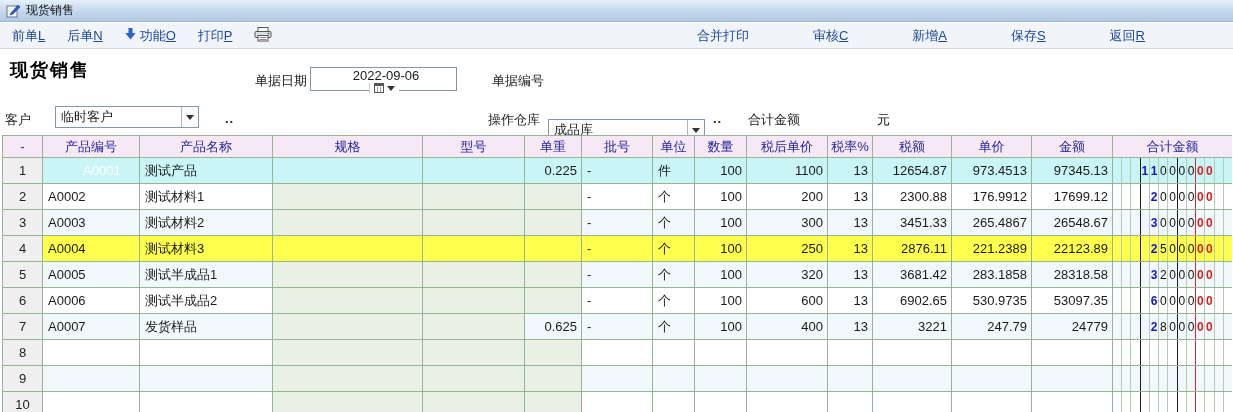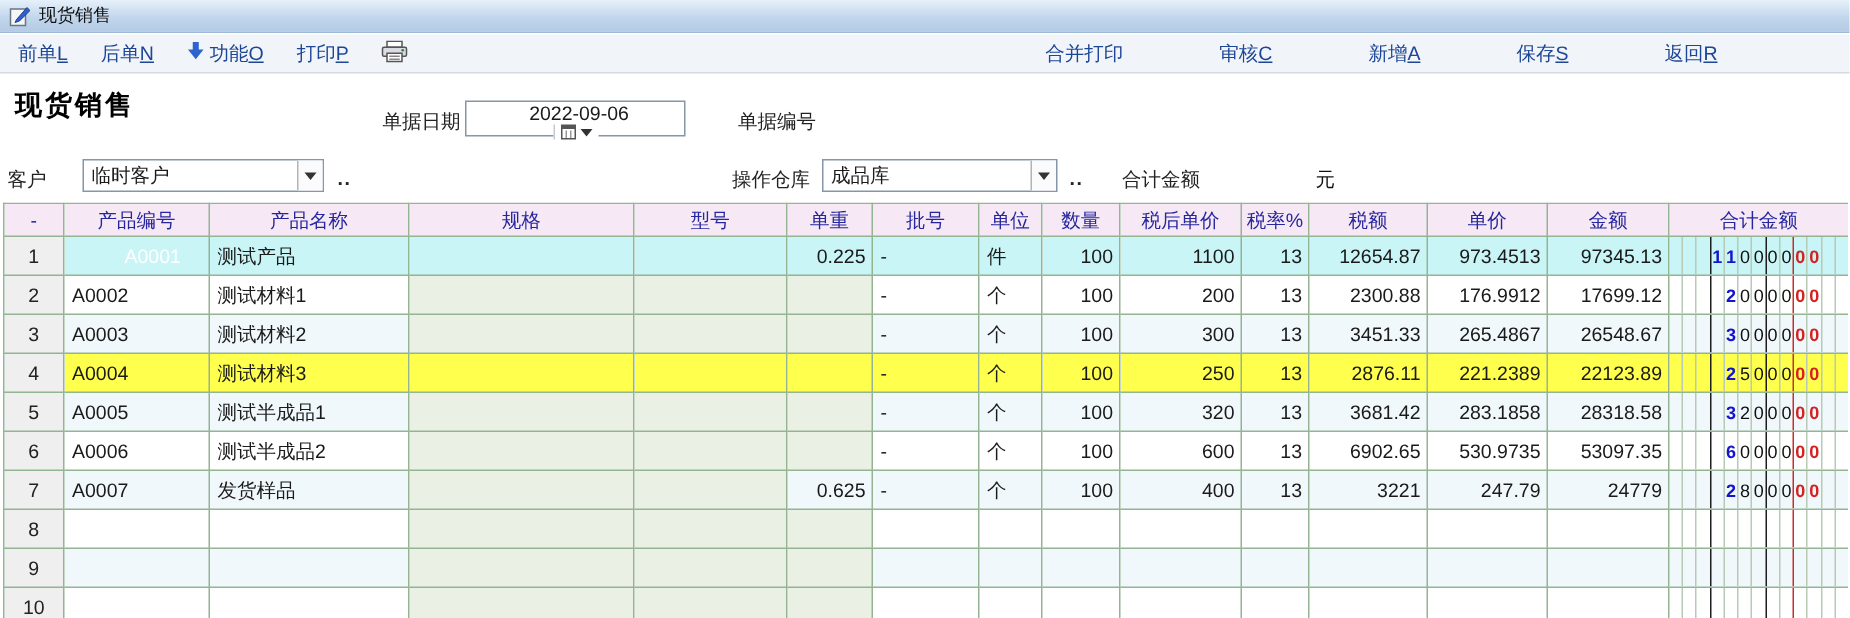--- a/index.html
+++ b/index.html
@@ -147,30 +147,30 @@
     <span class="ftext">2022-09-06</span>
     <span class="datebtn">
       <span class="cal-ic"></span>
       <span class="arr-dn"></span>
     </span>
   </div>
 
   <span class="flabel" style="left:492px;top:22px;text-align:center;">单据编号</span>
 
   <span class="flabel" style="left:5px;top:61px;">客户</span>
-  <div class="combo" style="left:55px;top:56px;width:161px;">
+  <div class="combo" style="left:55px;top:56px;width:144px;">
     <span class="ftext">临时客户</span>
     <span class="combo-btn">
       <span class="arr-dn"></span>
     </span>
   </div>
   <span class="morebtn" style="left:225px;top:64px;">..</span>
 
   <span class="flabel" style="left:488px;top:61px;">操作仓库</span>
-  <div class="combo" style="left:548px;top:56px;width:157px;">
+  <div class="combo" style="left:548px;top:69px;width:157px;">
     <span class="ftext">成品库</span>
     <span class="combo-btn">
       <span class="arr-dn"></span>
     </span>
   </div>
   <span class="morebtn" style="left:713px;top:64px;">..</span>
 
   <span class="flabel" style="left:748px;top:61px;">合计金额</span>
   <span class="totalval" style="left:808px;top:61px;margin-top:25px;">305000</span>
   <span class="totalval" style="left:877px;top:61px;">元</span>

